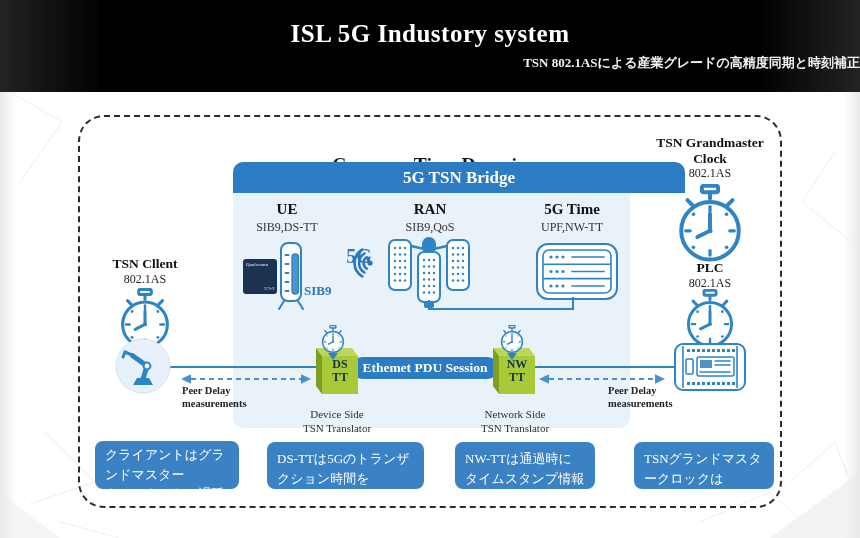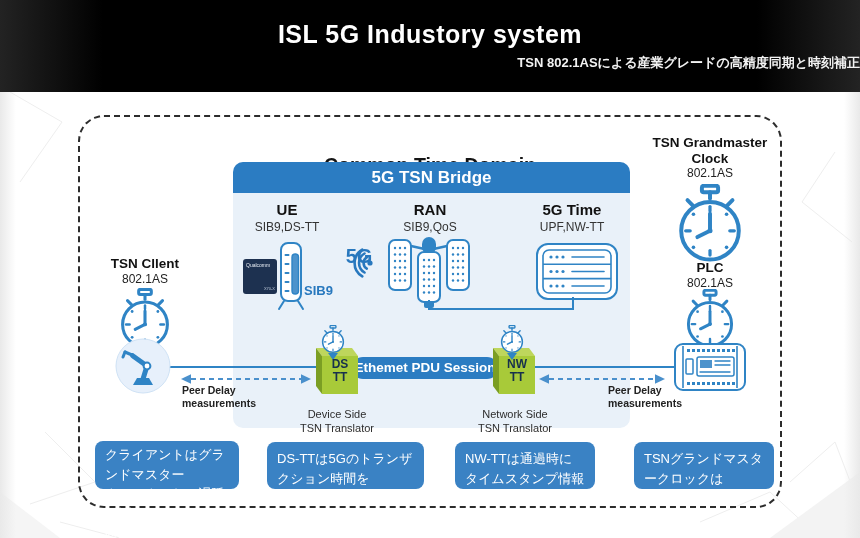--- a/index.html
+++ b/index.html
@@ -1,34 +1,34 @@
 <!DOCTYPE html>
 <html><head>
 <meta charset="utf-8">
 <style>
   html,body{margin:0;padding:0;background:#fff;}
   #page{position:relative;width:860px;height:538px;overflow:hidden;background:#ffffff;
-        font-family:Liberation Sans, sans-serif;color:#1a1a1a;}
+        font-family:Liberation Serif, serif;color:#1a1a1a;}
   .abs{position:absolute;}
   .c{text-align:center;}
   .pre{white-space:pre-line;}
   .b{font-weight:bold;margin-top:29px;}
   
   .topbar{left:0;top:0;width:860px;height:92px;background:linear-gradient(90deg,#232323 0,#000 12%,#000 88%,#232323 100%);z-index:5;}
   .title{left:0;top:20px;width:860px;text-align:center;color:#fff;font-size:25px;font-weight:bold;letter-spacing:.5px;}
   .subtitle{left:0;top:54px;width:860px;text-align:right;color:#f2f2f2;font-size:13px;font-weight:bold;}
   
   .shade-l{left:0;top:92px;width:16px;height:446px;background:linear-gradient(90deg,#e9e9e9,rgba(255,255,255,0));z-index:0;}
   .shade-r{right:0;top:92px;width:16px;height:446px;background:linear-gradient(270deg,#e9e9e9,rgba(255,255,255,0));z-index:0;}
   
   .ctd{left:78px;top:115px;width:700px;height:389px;border:2px dashed #2c2c2c;border-radius:26px;z-index:1;}
   .ctd-title{left:78px;top:125px;width:704px;font-size:19.5px;font-weight:bold;color:#151515;z-index:2;}
   
   .panel{left:233px;top:162px;width:397px;height:266px;background:#e9f1f9;border-radius:10px;z-index:2;}
-  .panel-head{left:233px;top:162px;width:397px;height:31px;background:#2b7cc2;border-radius:10px 10px 0 0;
+  .panel-head{left:233px;top:162px;width:452px;height:31px;background:#2b7cc2;border-radius:10px 10px 0 0;
               color:#fff;font-size:17px;font-weight:bold;line-height:31px;z-index:3;}
   .collabel{font-size:15px;font-weight:bold;color:#111;z-index:3;}
   .colsub{font-size:12px;color:#333;z-index:3;}
   .blue-accent{color:#2878be;z-index:3;}
   .chip{left:243px;top:259px;width:34px;height:35px;background:#1d3150;border-radius:3px;z-index:3;}
   .chip .brand{position:absolute;left:3px;top:3px;font-size:5px;color:#e8edf4;}
   .chip .model{position:absolute;right:2px;bottom:3px;font-size:4px;color:#bcc8d8;}
   
   .pill{left:352px;top:357px;width:146px;height:22px;background:#2b7cc2;border-radius:11px;color:#fff;
         font-size:13.5px;font-weight:bold;line-height:22px;z-index:4;}

